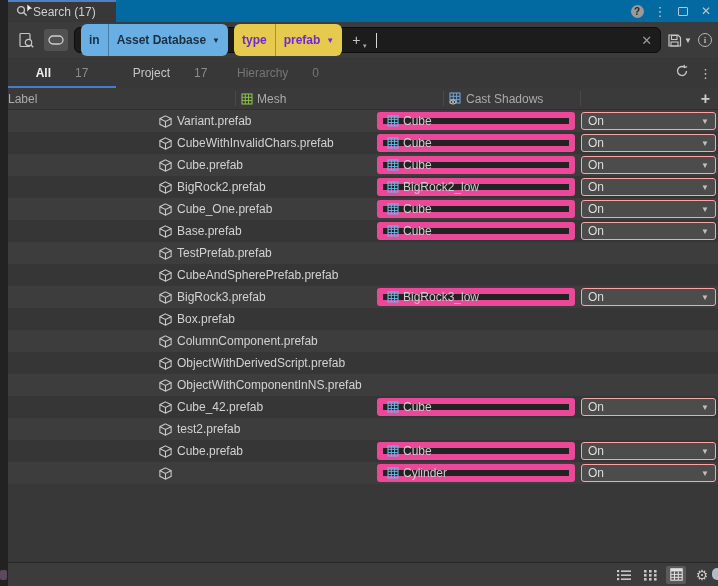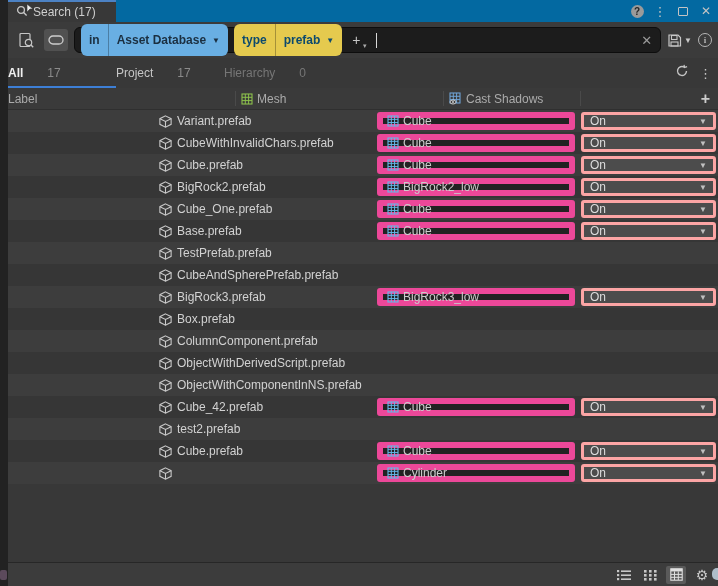--- a/index.html
+++ b/index.html
@@ -25,32 +25,32 @@
   
   .toolbar{height:36px;background:#3b3b3b;display:flex;align-items:center;padding:0 6px;gap:6px;flex:none;}
   .tb-icon{width:24px;height:22px;display:flex;align-items:center;justify-content:center;border-radius:3px;}
   .tb-icon.toggled{background:#515151;}
   .searchfield{flex:1;height:26px;background:#1c1c1c;border:1px solid #0d0d0d;border-radius:6px;display:flex;align-items:center;padding:0 6px;gap:6px;position:relative;}
   .chip{height:32px;border-radius:6px;display:flex;align-items:center;font-size:12px;font-weight:bold;overflow:hidden;}
   .chip .seg{padding:0 8px;display:flex;align-items:center;gap:4px;height:100%;}
   .chip .divider{width:1px;height:100%;background:rgba(0,0,0,.28);}
   .chip .tri{font-size:8px;margin-left:2px;}
   .chip-blue{background:#69afe3;color:#1b2f40;}
-  .chip-yellow{background:#e5ca4e;color:#0c4a6e;}
+  .chip-yellow{background:#e5ca4e;color:#6d28d9;}
   .add-filter{color:#c8c8c8;font-size:14px;position:relative;padding:0 4px;line-height:1;}
   .add-filter .mini{position:absolute;right:-2px;bottom:-2px;font-size:7px;color:#aaa;}
   .caret{width:1px;height:15px;background:#d8d8d8;margin-left:6px;}
   .clear-x{position:absolute;right:8px;color:#9a9a9a;font-size:13px;}
   .save-group{display:flex;align-items:center;gap:2px;color:#c8c8c8;}
   .save-group .tri{font-size:8px;color:#c8c8c8;}
   .info-circle{width:14px;height:14px;border-radius:50%;border:1.3px solid #b5b5b5;color:#b5b5b5;font-size:9px;font-weight:bold;display:flex;align-items:center;justify-content:center;font-family:"Liberation Serif",serif;}
 
   
   .result-tabs{height:30px;background:#383838;display:flex;align-items:stretch;position:relative;flex:none;}
-  .rtab{width:108px;display:flex;align-items:center;gap:4px;font-size:12px;position:relative;}
+  .rtab{width:108px;display:flex;align-items:center;justify-content:center;gap:4px;font-size:12px;position:relative;}
   .rtab .lbl{color:#c6c6c6;}  .rtab .cnt{color:#8b8b8b;margin-left:20px;}
   .rtab.active .lbl{color:#f0f0f0;font-weight:bold;}
   .rtab.active::after{content:"";position:absolute;left:0;right:0;bottom:0;height:2px;background:#3d7fd6;}
   .rtab.dim .lbl,.rtab.dim .cnt{color:#767676;}
   .rt-right{position:absolute;right:6px;top:0;height:30px;display:flex;align-items:center;gap:10px;color:#c4c4c4;}
 
   
   .colhead{height:22px;background:#3a3a3a;display:flex;align-items:center;font-size:12px;color:#ababab;border-bottom:1px solid #2f2f2f;flex:none;position:relative;}
   .ch-label{width:227px;display:flex;align-items:center;}
   .ch-mesh{width:208px;display:flex;align-items:center;gap:4px;border-left:1px solid #4a4a4a;padding-left:5px;height:70%;}
@@ -60,21 +60,21 @@
 
   
   .rows{flex:none;}
   .trow{height:22px;display:flex;align-items:center;font-size:12px;color:#d2d2d2;justify-content:flex-end;}
   .trow:nth-child(odd){background:#3d3d3d;}
   .trow:nth-child(even){background:#363636;}
   .cell-label{width:227px;display:flex;align-items:center;gap:5px;padding-left:13px;overflow:hidden;white-space:nowrap;}
   .cell-mesh{width:208px;padding:0 6px 0 4px;}
   .cell-shadows{width:137px;}
   .objfield{height:18px;background:#222222;border:6px solid #ec4899;border-radius:3px;display:flex;align-items:center;gap:4px;padding:0 4px;color:#cccccc;}
-  .dropdown{height:18px;width:135px;background:#4c4c4c;border:3px solid #fca5a5;border-radius:3px;display:flex;align-items:center;justify-content:space-between;padding:0 6px;color:#dcdcdc;}
+  .dropdown{height:18px;width:135px;background:#4c4c4c;border:1px solid #fca5a5;border-radius:3px;display:flex;align-items:center;justify-content:space-between;padding:0 6px;color:#dcdcdc;}
   .dropdown .tri{font-size:8px;color:#c0c0c0;}
   .fill-area{flex:1;background:#383838;}
 
   
   .statusbar{height:24px;background:#3c3c3c;border-top:1px solid #272727;display:flex;align-items:center;justify-content:flex-end;padding-right:6px;gap:6px;flex:none;position:relative;}
   .sb-btn{width:20px;height:18px;display:flex;align-items:center;justify-content:center;border-radius:2px;}
   .sb-btn.active{background:#5a5a5a;}
   .gear{color:#c8c8c8;font-size:14px;line-height:1;font-family:"DejaVu Sans",sans-serif;}
   .sb-sliver{position:absolute;right:-4px;top:5px;width:10px;height:12px;border-radius:6px;background:#aebdc9;}
 </style>

